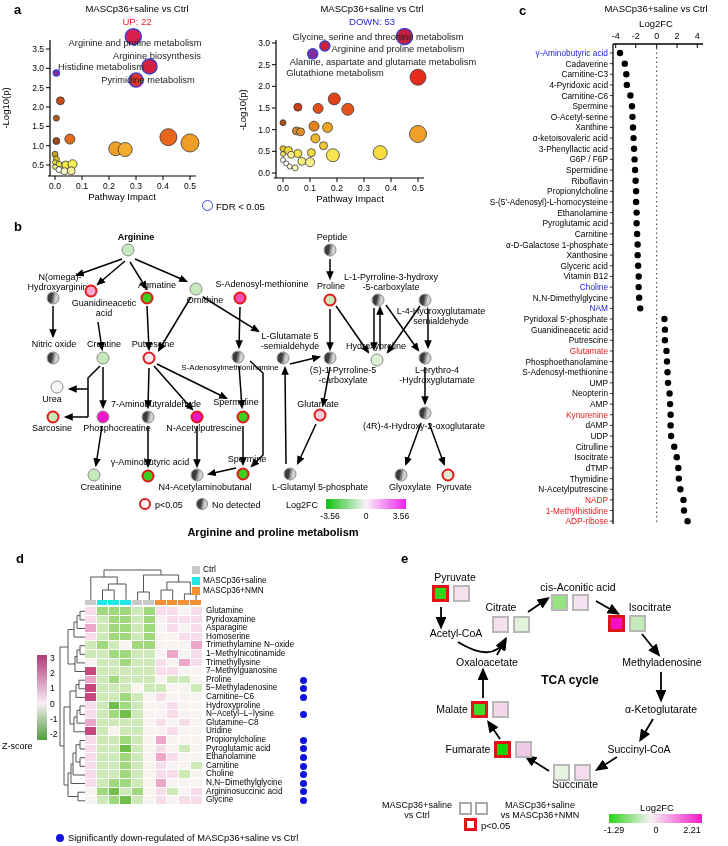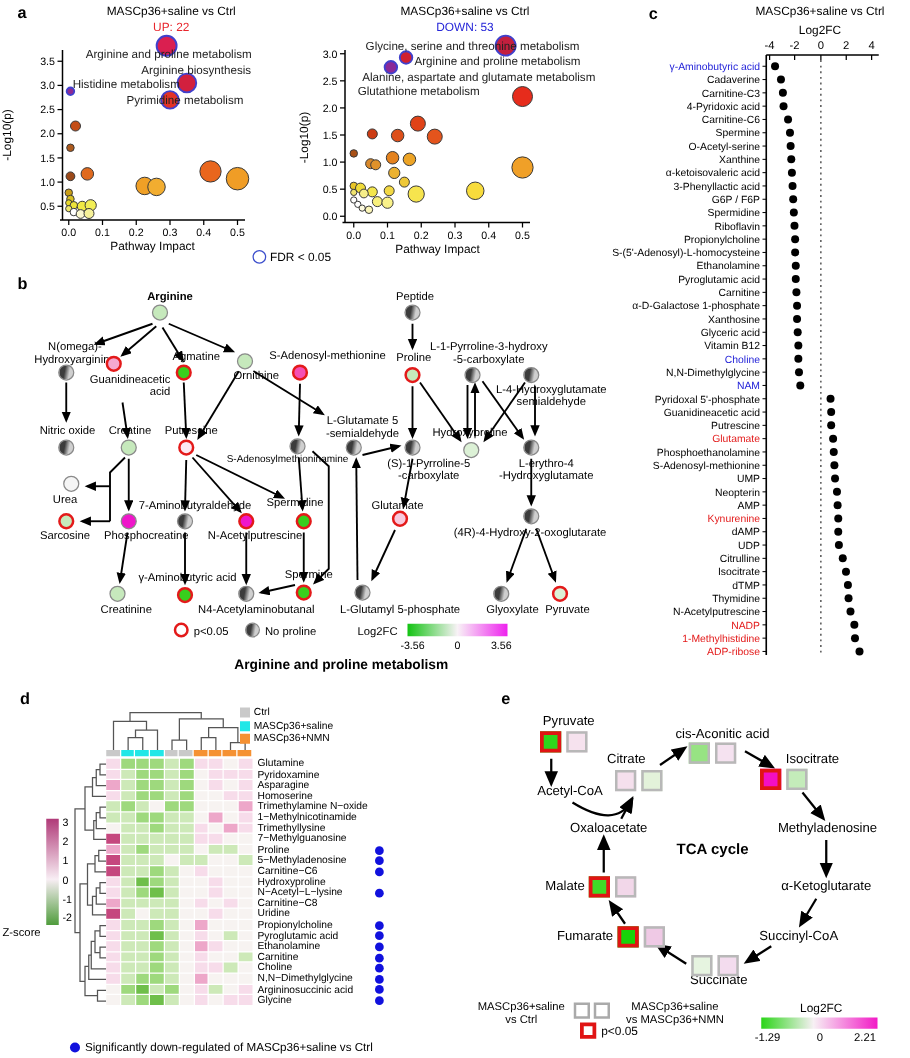--- a/index.html
+++ b/index.html
@@ -204,21 +204,21 @@
         <line x1="429" y1="423" x2="444" y2="464" stroke="#000" stroke-width="1.5" marker-end="url(#mb)"></line>
         <path d="M100,366 L88,378 L88,417" fill="none" stroke="#000" stroke-width="1.5"></path>
         <path d="M250,361 L263,373 L263,455 L252,466" fill="none" stroke="#000" stroke-width="1.5" marker-end="url(#mb)"></path>
       </g>
   </svg>
   <div id="b-nodes"></div>
 
   <div class="abs" style="left:139px;top:498px;width:12px;height:12px;border-radius:50%;border:2px solid #e31a1a;box-sizing:border-box"></div>
   <div class="leg-txt" style="left:155px;top:500px">p&lt;0.05</div>
   <div class="abs" style="left:196px;top:498px;width:12px;height:12px;border-radius:50%;background:linear-gradient(100deg,#3c3c3c 38%,#cfcfcf 70%);border:1px solid #888;box-sizing:border-box"></div>
-  <div class="leg-txt" style="left:212px;top:500px">No proline</div>
+  <div class="leg-txt" style="left:212px;top:500px">No detected</div>
   <div class="leg-txt" style="left:286px;top:500px">Log2FC</div>
   <div class="abs" style="left:326px;top:499px;width:80px;height:10px;background:linear-gradient(90deg,#12c312,#f8f2f6 50%,#ee22ee)"></div>
   <div class="small-txt ctr" style="left:330px;top:517px">-3.56</div>
   <div class="small-txt ctr" style="left:366px;top:517px">0</div>
   <div class="small-txt ctr" style="left:401px;top:517px">3.56</div>
   <div class="abs ctr" style="left:273px;top:533px;font-weight:bold;font-size:11px;white-space:nowrap">Arginine and proline metabolism</div>
 
   <svg id="svg-c" style="left:460px;top:0" width="268" height="530">
       <text x="196" y="12" text-anchor="middle" font-size="9.5">MASCp36+saline vs Ctrl</text>
       <text x="196" y="27" text-anchor="middle" font-size="9.5">Log2FC</text>
@@ -684,21 +684,21 @@
   <div class="abs ctr" style="left:656px;top:831px;font-size:9px">0</div>
   <div class="abs ctr" style="left:692px;top:831px;font-size:9px">2.21</div>
 
 <div class="node-lbl ctr" style="position: absolute; left: 136px; top: 238px; font-size: 9px; font-weight: bold;">Arginine</div>
     <div class="circ" style="left: 128px; top: 250px; background: rgb(198, 233, 188); border: 1px solid rgb(138, 138, 138);"></div>
     <div class="node-lbl ctr" style="position: absolute; left: 332px; top: 238px; font-size: 9px;">Peptide</div>
     <div class="circ" style="left: 330px; top: 250px; background: linear-gradient(100deg, rgb(60, 60, 60) 38%, rgb(207, 207, 207) 70%); border: 1px solid rgb(136, 136, 136);"></div>
     <div class="node-lbl ctr" style="position: absolute; left: 60px; top: 283px; font-size: 9px;">N(omega)-
 Hydroxyarginine</div>
     <div class="circ" style="left: 53px; top: 298px; background: linear-gradient(100deg, rgb(60, 60, 60) 38%, rgb(207, 207, 207) 70%); border: 1px solid rgb(136, 136, 136);"></div>
-    <div class="node-lbl ctr" style="position: absolute; left: 104px; top: 309px; font-size: 9px; text-align: right;">Guanidineacetic
+    <div class="node-lbl ctr" style="position: absolute; left: 104px; top: 309px; font-size: 9px;">Guanidineacetic
 acid</div>
     <div class="circ" style="left: 91px; top: 291px; background: rgb(245, 168, 208); border: 2px solid rgb(227, 26, 26);"></div>
     <div class="node-lbl ctr" style="position: absolute; left: 157px; top: 286px; font-size: 9px;">Agmatine</div>
     <div class="circ" style="left: 147px; top: 298px; background: rgb(56, 207, 29); border: 2px solid rgb(227, 26, 26);"></div>
     <div class="node-lbl ctr" style="position: absolute; left: 205px; top: 301px; font-size: 9px;">Ornithine</div>
     <div class="circ" style="left: 196px; top: 289px; background: rgb(198, 233, 188); border: 1px solid rgb(138, 138, 138);"></div>
     <div class="node-lbl ctr" style="position: absolute; left: 262px; top: 285px; font-size: 9px;">S-Adenosyl-methionine</div>
     <div class="circ" style="left: 240px; top: 298px; background: rgb(245, 80, 180); border: 2px solid rgb(227, 26, 26);"></div>
     <div class="node-lbl ctr" style="position: absolute; left: 331px; top: 287px; font-size: 9px;">Proline</div>
     <div class="circ" style="left: 330px; top: 300px; background: rgb(198, 233, 188); border: 2px solid rgb(227, 26, 26);"></div>
@@ -783,21 +783,21 @@
     <div class="hm-lbl" style="position: absolute; left: 206px; top: 667.2px; font-size: 8.2px; line-height: 8.6px; white-space: nowrap;">7−Methylguanosine</div>
     <div class="hm-lbl" style="position: absolute; left: 206px; top: 675.8px; font-size: 8.2px; line-height: 8.6px; white-space: nowrap;">Proline</div>
     <div style="position: absolute; left: 300px; top: 676.6px; width: 7px; height: 7px; border-radius: 50%; background: rgb(17, 17, 221);"></div>
     <div class="hm-lbl" style="position: absolute; left: 206px; top: 684.4px; font-size: 8.2px; line-height: 8.6px; white-space: nowrap;">5−Methyladenosine</div>
     <div style="position: absolute; left: 300px; top: 685.2px; width: 7px; height: 7px; border-radius: 50%; background: rgb(17, 17, 221);"></div>
     <div class="hm-lbl" style="position: absolute; left: 206px; top: 693px; font-size: 8.2px; line-height: 8.6px; white-space: nowrap;">Carnitine−C6</div>
     <div style="position: absolute; left: 300px; top: 693.8px; width: 7px; height: 7px; border-radius: 50%; background: rgb(17, 17, 221);"></div>
     <div class="hm-lbl" style="position: absolute; left: 206px; top: 701.6px; font-size: 8.2px; line-height: 8.6px; white-space: nowrap;">Hydroxyproline</div>
     <div class="hm-lbl" style="position: absolute; left: 206px; top: 710.2px; font-size: 8.2px; line-height: 8.6px; white-space: nowrap;">N−Acetyl−L−lysine</div>
     <div style="position: absolute; left: 300px; top: 711px; width: 7px; height: 7px; border-radius: 50%; background: rgb(17, 17, 221);"></div>
-    <div class="hm-lbl" style="position: absolute; left: 206px; top: 718.8px; font-size: 8.2px; line-height: 8.6px; white-space: nowrap;">Carnitine−C8</div>
+    <div class="hm-lbl" style="position: absolute; left: 206px; top: 718.8px; font-size: 8.2px; line-height: 8.6px; white-space: nowrap;">Glutamine−C8</div>
     <div class="hm-lbl" style="position: absolute; left: 206px; top: 727.4px; font-size: 8.2px; line-height: 8.6px; white-space: nowrap;">Uridine</div>
     <div class="hm-lbl" style="position: absolute; left: 206px; top: 736px; font-size: 8.2px; line-height: 8.6px; white-space: nowrap;">Propionylcholine</div>
     <div style="position: absolute; left: 300px; top: 736.8px; width: 7px; height: 7px; border-radius: 50%; background: rgb(17, 17, 221);"></div>
     <div class="hm-lbl" style="position: absolute; left: 206px; top: 744.6px; font-size: 8.2px; line-height: 8.6px; white-space: nowrap;">Pyroglutamic acid</div>
     <div style="position: absolute; left: 300px; top: 745.4px; width: 7px; height: 7px; border-radius: 50%; background: rgb(17, 17, 221);"></div>
     <div class="hm-lbl" style="position: absolute; left: 206px; top: 753.2px; font-size: 8.2px; line-height: 8.6px; white-space: nowrap;">Ethanolamine</div>
     <div style="position: absolute; left: 300px; top: 754px; width: 7px; height: 7px; border-radius: 50%; background: rgb(17, 17, 221);"></div>
     <div class="hm-lbl" style="position: absolute; left: 206px; top: 761.8px; font-size: 8.2px; line-height: 8.6px; white-space: nowrap;">Carnitine</div>
     <div style="position: absolute; left: 300px; top: 762.6px; width: 7px; height: 7px; border-radius: 50%; background: rgb(17, 17, 221);"></div>
     <div class="hm-lbl" style="position: absolute; left: 206px; top: 770.4px; font-size: 8.2px; line-height: 8.6px; white-space: nowrap;">Choline</div>

